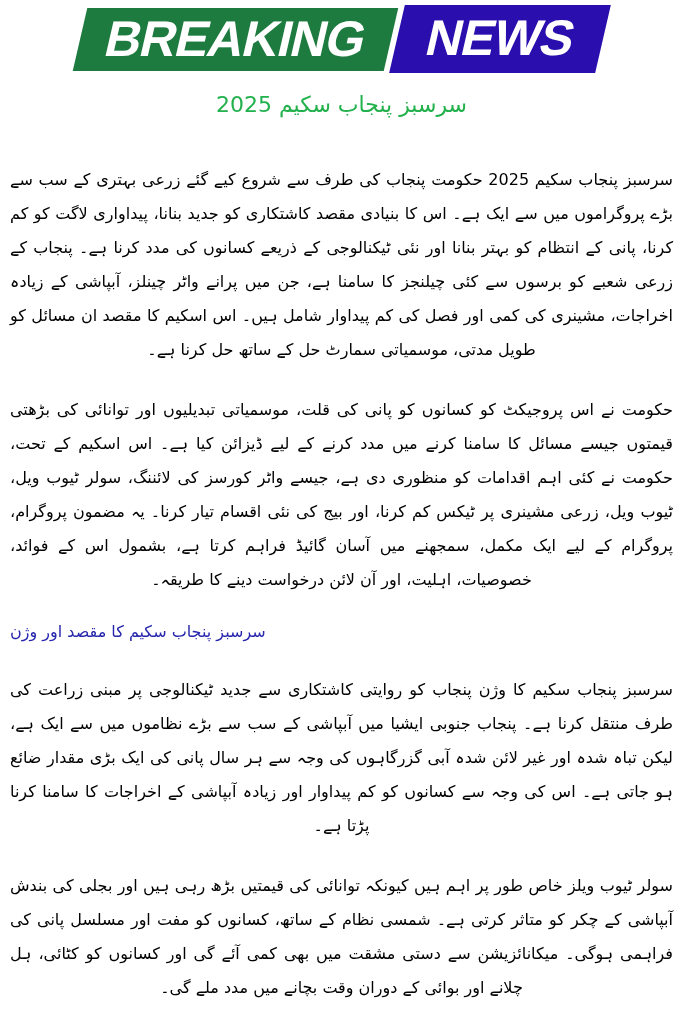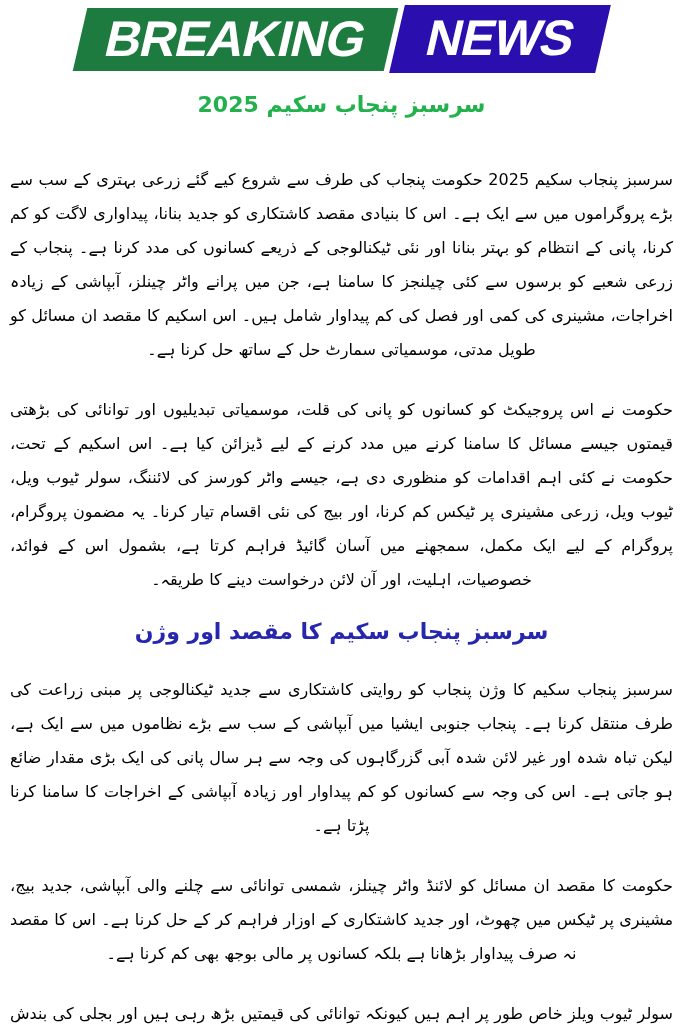--- a/index.html
+++ b/index.html
@@ -46,41 +46,41 @@
     padding: 0 30px;
     margin-left: 7px;
     margin-top: 1px;
   }
   
   .page-title {
     margin: 16px 0 24px 0;
     text-align: center;
     direction: rtl;
     font-size: 22px;
-    font-weight: bold;
+    font-weight: normal;
     color: #22b14c;
   }
   
   .article {
     padding: 6px 10px 0 10px;
     direction: rtl;
     color: #000000;
     font-size: 16px;
     line-height: 34px;
   }
   .article p {
     margin: 16px 0 26px 0;
     text-align: justify;
     text-align-last: center;
   }
   .section-heading {
     margin: -6px 0 26px 0;
-    text-align: center;
-    font-size: 22px;
-    font-weight: bold;
+    text-align: left;
+    font-size: 16px;
+    font-weight: normal;
     color: #2626ae;
     line-height: 30px;
   }
 </style>
 </head>
 <body>
 
 <div class="page">
 
   <div class="banner">
@@ -93,18 +93,17 @@
   <div class="article">
 
     <p>سرسبز پنجاب سکیم 2025 حکومت پنجاب کی طرف سے شروع کیے گئے زرعی بہتری کے سب سے بڑے پروگراموں میں سے ایک ہے۔ اس کا بنیادی مقصد کاشتکاری کو جدید بنانا، پیداواری لاگت کو کم کرنا، پانی کے انتظام کو بہتر بنانا اور نئی ٹیکنالوجی کے ذریعے کسانوں کی مدد کرنا ہے۔ پنجاب کے زرعی شعبے کو برسوں سے کئی چیلنجز کا سامنا ہے، جن میں پرانے واٹر چینلز، آبپاشی کے زیادہ اخراجات، مشینری کی کمی اور فصل کی کم پیداوار شامل ہیں۔ اس اسکیم کا مقصد ان مسائل کو طویل مدتی، موسمیاتی سمارٹ حل کے ساتھ حل کرنا ہے۔</p>
 
     <p>حکومت نے اس پروجیکٹ کو کسانوں کو پانی کی قلت، موسمیاتی تبدیلیوں اور توانائی کی بڑھتی قیمتوں جیسے مسائل کا سامنا کرنے میں مدد کرنے کے لیے ڈیزائن کیا ہے۔ اس اسکیم کے تحت، حکومت نے کئی اہم اقدامات کو منظوری دی ہے، جیسے واٹر کورسز کی لائننگ، سولر ٹیوب ویل، ٹیوب ویل، زرعی مشینری پر ٹیکس کم کرنا، اور بیج کی نئی اقسام تیار کرنا۔ یہ مضمون پروگرام، پروگرام کے لیے ایک مکمل، سمجھنے میں آسان گائیڈ فراہم کرتا ہے، بشمول اس کے فوائد، خصوصیات، اہلیت، اور آن لائن درخواست دینے کا طریقہ۔</p>
 
     <h2 class="section-heading">سرسبز پنجاب سکیم کا مقصد اور وژن</h2>
 
     <p>سرسبز پنجاب سکیم کا وژن پنجاب کو روایتی کاشتکاری سے جدید ٹیکنالوجی پر مبنی زراعت کی طرف منتقل کرنا ہے۔ پنجاب جنوبی ایشیا میں آبپاشی کے سب سے بڑے نظاموں میں سے ایک ہے، لیکن تباہ شدہ اور غیر لائن شدہ آبی گزرگاہوں کی وجہ سے ہر سال پانی کی ایک بڑی مقدار ضائع ہو جاتی ہے۔ اس کی وجہ سے کسانوں کو کم پیداوار اور زیادہ آبپاشی کے اخراجات کا سامنا کرنا پڑتا ہے۔</p>
 
-    <p>حکومت کا مقصد ان مسائل کو لائنڈ واٹر چینلز، شمسی توانائی سے چلنے والی آبپاشی، جدید بیج، مشینری پر ٹیکس میں چھوٹ، اور جدید کاشتکاری کے اوزار فراہم کر کے حل کرنا ہے۔ اس کا مقصد نہ صرف پیداوار بڑھانا ہے بلکہ کسانوں پر مالی بوجھ بھی کم کرنا ہے۔</p>
 
     <p>سولر ٹیوب ویلز خاص طور پر اہم ہیں کیونکہ توانائی کی قیمتیں بڑھ رہی ہیں اور بجلی کی بندش آبپاشی کے چکر کو متاثر کرتی ہے۔ شمسی نظام کے ساتھ، کسانوں کو مفت اور مسلسل پانی کی فراہمی ہوگی۔ میکانائزیشن سے دستی مشقت میں بھی کمی آئے گی اور کسانوں کو کٹائی، ہل چلانے اور بوائی کے دوران وقت بچانے میں مدد ملے گی۔</p>
 
   </div>
 </div>
 
 </body></html>

